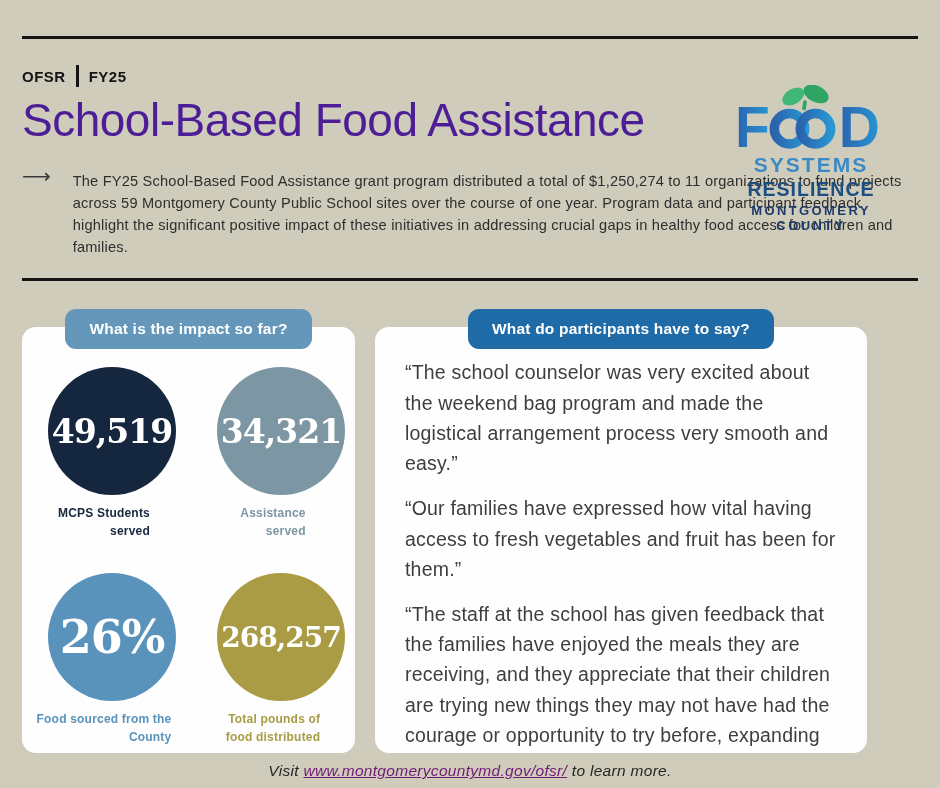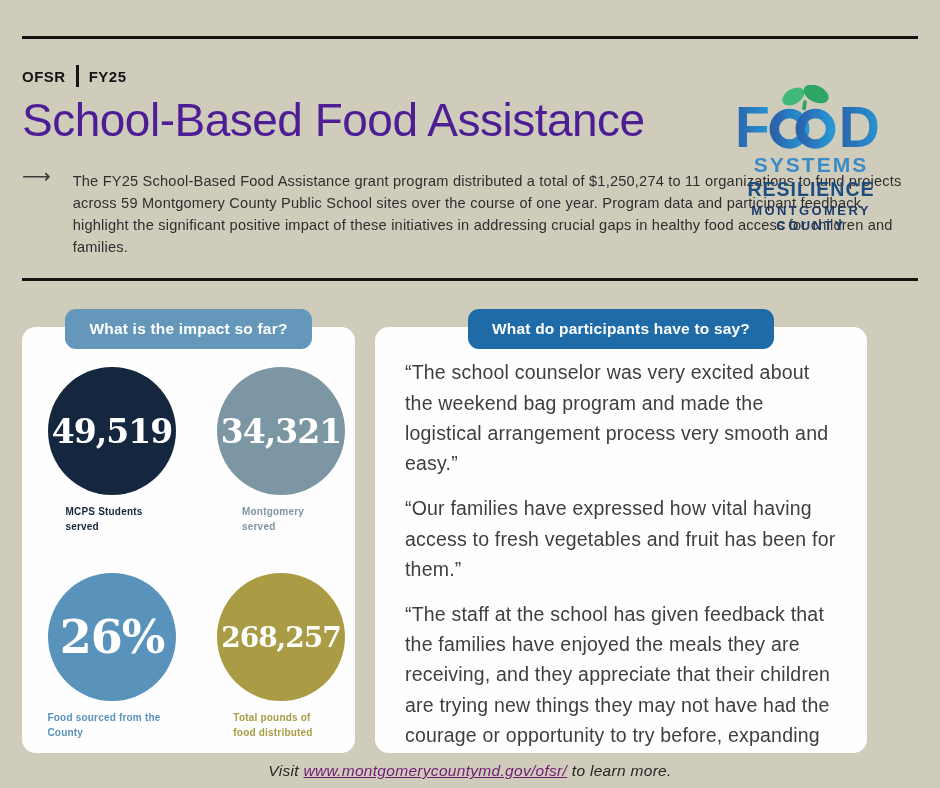--- a/index.html
+++ b/index.html
@@ -67,22 +67,22 @@
     display:flex;align-items:center;justify-content:center;
     color:#ffffff;font-family:"DejaVu Serif",serif;font-weight:700;
     letter-spacing:-1px;
     margin-left:16px;
   }
   .stat:nth-child(1) .circle{font-size:33px;}
   .stat:nth-child(2) .circle{font-size:33px;}
   .stat:nth-child(3) .circle{font-size:46px;}
   .stat:nth-child(4) .circle{font-size:28px;}
   .stat-label{
-    margin-top:10px;text-align:left;
-    font-size:10px;font-weight:700;line-height:1.45;letter-spacing:.2px;
+    margin-top:10px;text-align:right;
+    font-size:12px;font-weight:700;line-height:1.45;letter-spacing:.2px;
   }
   .stat-label span{display:block;}
 
   
   .panel-quotes{padding:30px 30px 0 30px;}
   .quote{
     margin:0 0 15px 0;
     font-size:19.5px;line-height:1.55;letter-spacing:.2px;
     color:#3e3e3e;
   }
@@ -149,21 +149,21 @@
           <div class="circle" style="background-color: rgb(21, 39, 63);">49,519</div>
           <div class="stat-label" style="color: rgb(21, 39, 63);">
             <span>MCPS Students</span>
             <span>served</span>
           </div>
         </div>
 
         <div class="stat">
           <div class="circle" style="background-color: rgb(125, 150, 164);">34,321</div>
           <div class="stat-label" style="color: rgb(125, 150, 164);">
-            <span>Montgomery</span>
+            <span>Assistance</span>
             <span>served</span>
           </div>
         </div>
 
         <div class="stat">
           <div class="circle" style="background-color: rgb(89, 146, 187);">26%</div>
           <div class="stat-label" style="color: rgb(89, 146, 187);">
             <span>Food sourced from the</span>
             <span>County</span>
           </div>

